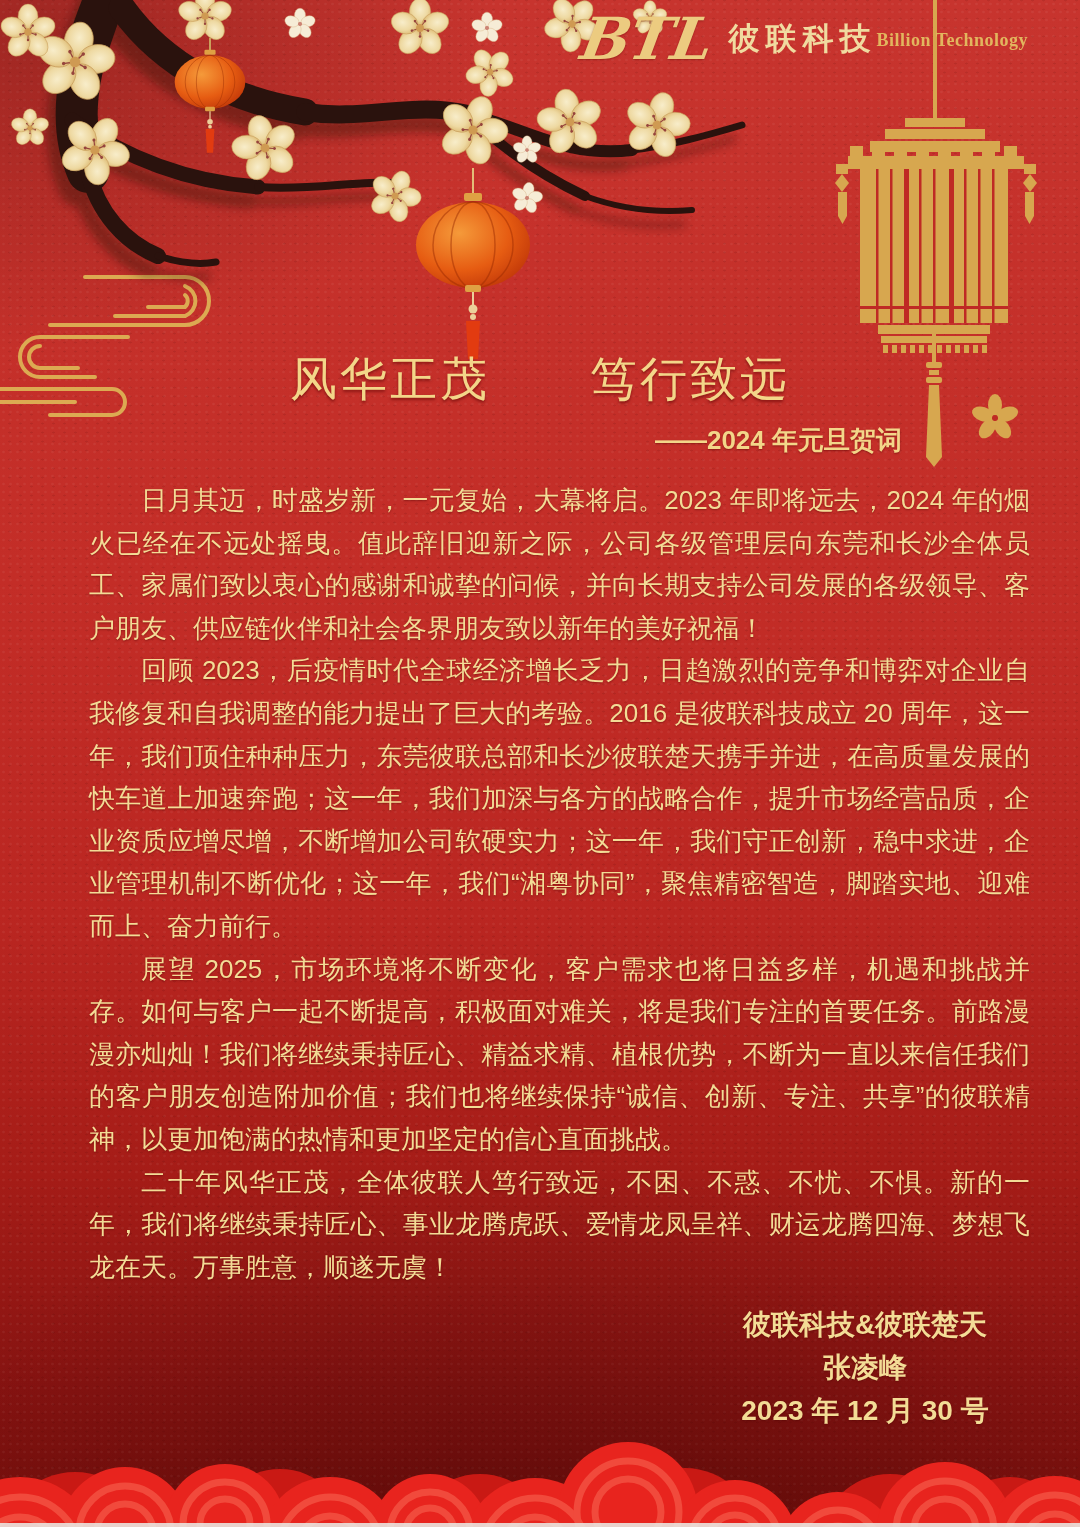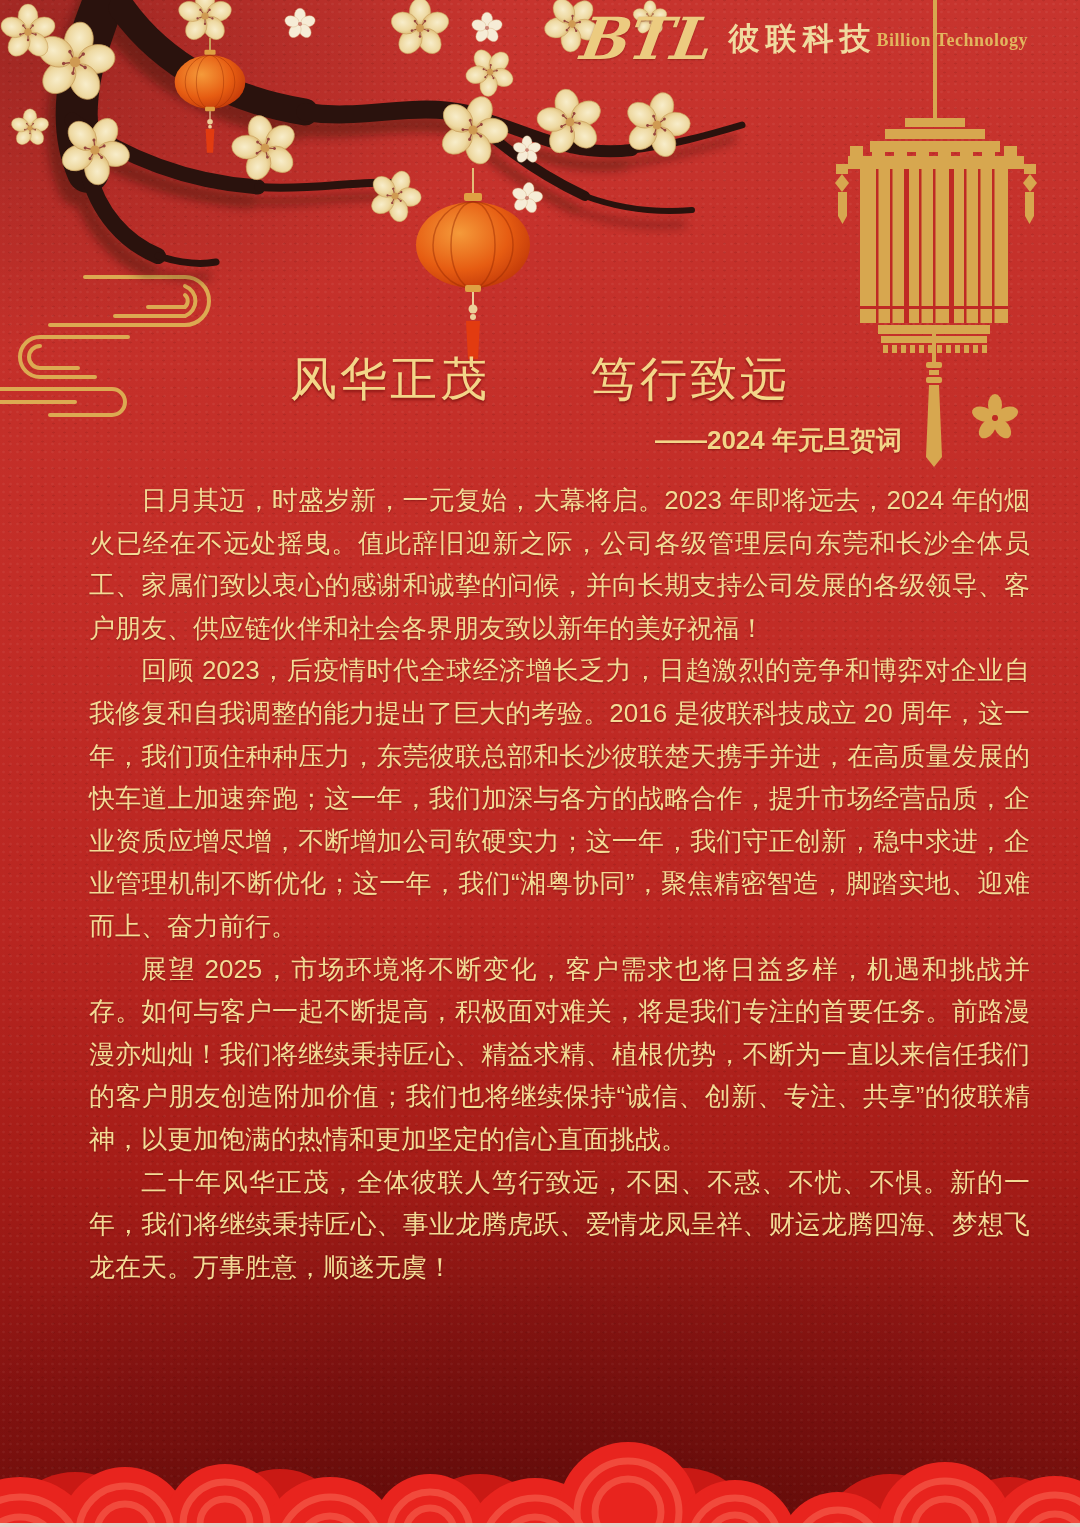--- a/index.html
+++ b/index.html
@@ -290,20 +290,25 @@
   <div class="title">风华正茂　　笃行致远</div>
   <div class="subtitle">——2024 年元旦贺词</div>
 
   <div class="body-text">
     <p>日月其迈，时盛岁新，一元复始，大幕将启。2023 年即将远去，2024 年的烟火已经在不远处摇曳。值此辞旧迎新之际，公司各级管理层向东莞和长沙全体员工、家属们致以衷心的感谢和诚挚的问候，并向长期支持公司发展的各级领导、客户朋友、供应链伙伴和社会各界朋友致以新年的美好祝福！</p>
     <p>回顾 2023，后疫情时代全球经济增长乏力，日趋激烈的竞争和博弈对企业自我修复和自我调整的能力提出了巨大的考验。2016 是彼联科技成立 20 周年，这一年，我们顶住种种压力，东莞彼联总部和长沙彼联楚天携手并进，在高质量发展的快车道上加速奔跑；这一年，我们加深与各方的战略合作，提升市场经营品质，企业资质应增尽增，不断增加公司软硬实力；这一年，我们守正创新，稳中求进，企业管理机制不断优化；这一年，我们“湘粤协同”，聚焦精密智造，脚踏实地、迎难而上、奋力前行。</p>
     <p>展望 2025，市场环境将不断变化，客户需求也将日益多样，机遇和挑战并存。如何与客户一起不断提高，积极面对难关，将是我们专注的首要任务。前路漫漫亦灿灿！我们将继续秉持匠心、精益求精、植根优势，不断为一直以来信任我们的客户朋友创造附加价值；我们也将继续保持“诚信、创新、专注、共享”的彼联精神，以更加饱满的热情和更加坚定的信心直面挑战。</p>
     <p>二十年风华正茂，全体彼联人笃行致远，不困、不惑、不忧、不惧。新的一年，我们将继续秉持匠心、事业龙腾虎跃、爱情龙凤呈祥、财运龙腾四海、梦想飞龙在天。万事胜意，顺遂无虞！</p>
   </div>
 
+  <div class="signature">
+    <div>彼联科技&amp;彼联楚天</div>
+    <div>张凌峰</div>
+    <div>2023 年 12 月 30 号</div>
+  </div>
 
   <svg id="clouds-bottom-svg" class="deco" width="1080" height="95" viewBox="0 0 1080 95">
     <g fill="#c91914">
       <circle cx="75" cy="115" r="75"></circle>
         <circle cx="280" cy="105" r="68"></circle>
       <circle cx="480" cy="112" r="70"></circle>
         <circle cx="685" cy="108" r="72"></circle>
       <circle cx="890" cy="112" r="70"></circle>
         <circle cx="1010" cy="105" r="60"></circle>
     </g>

